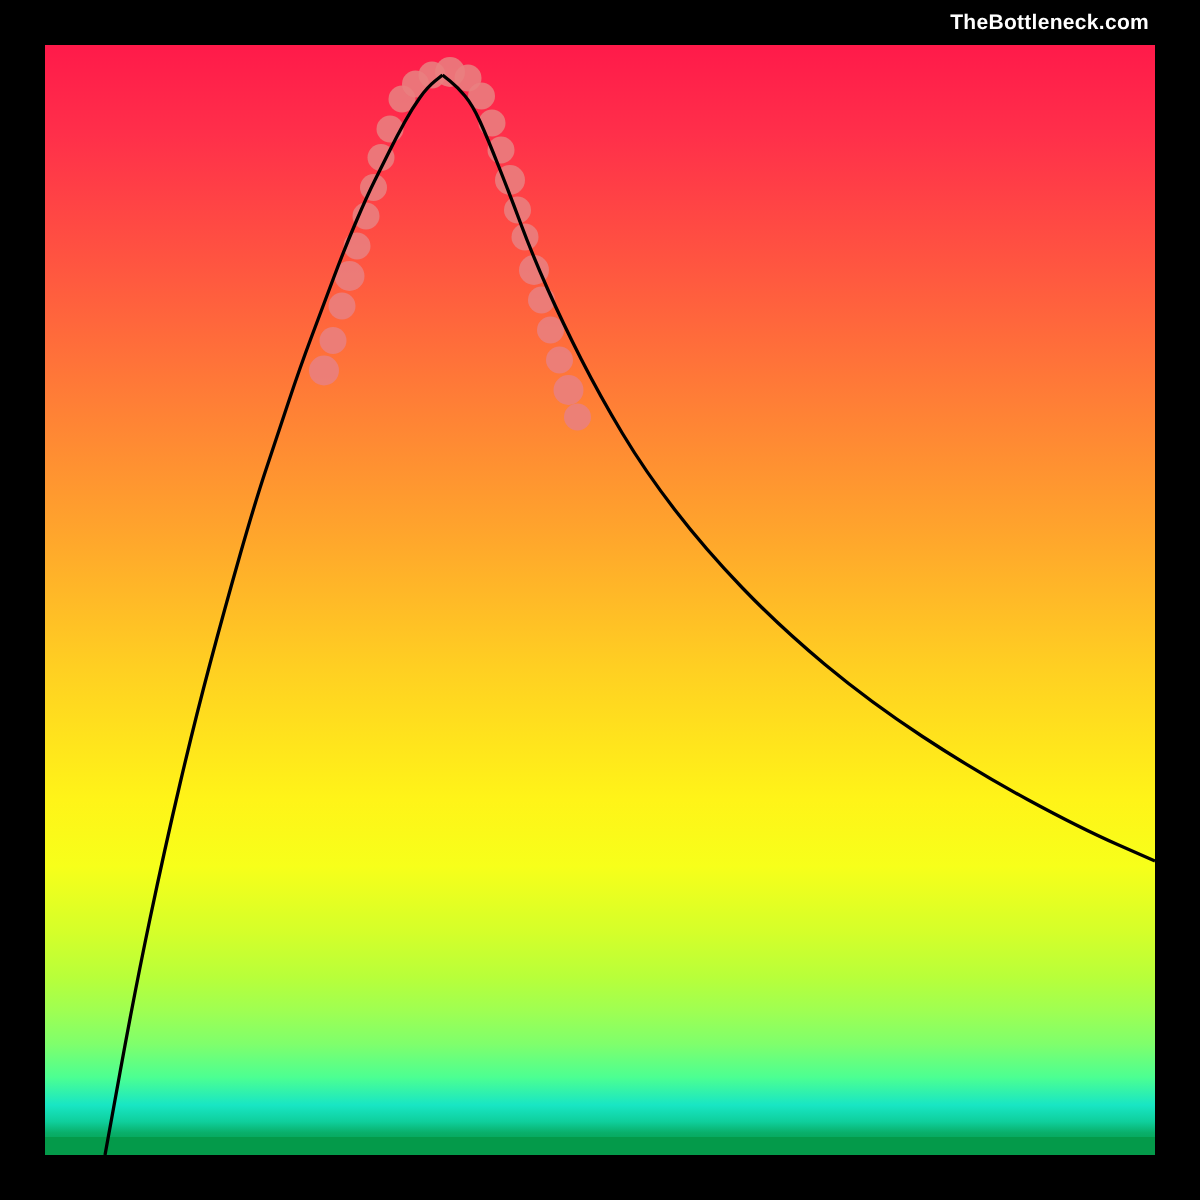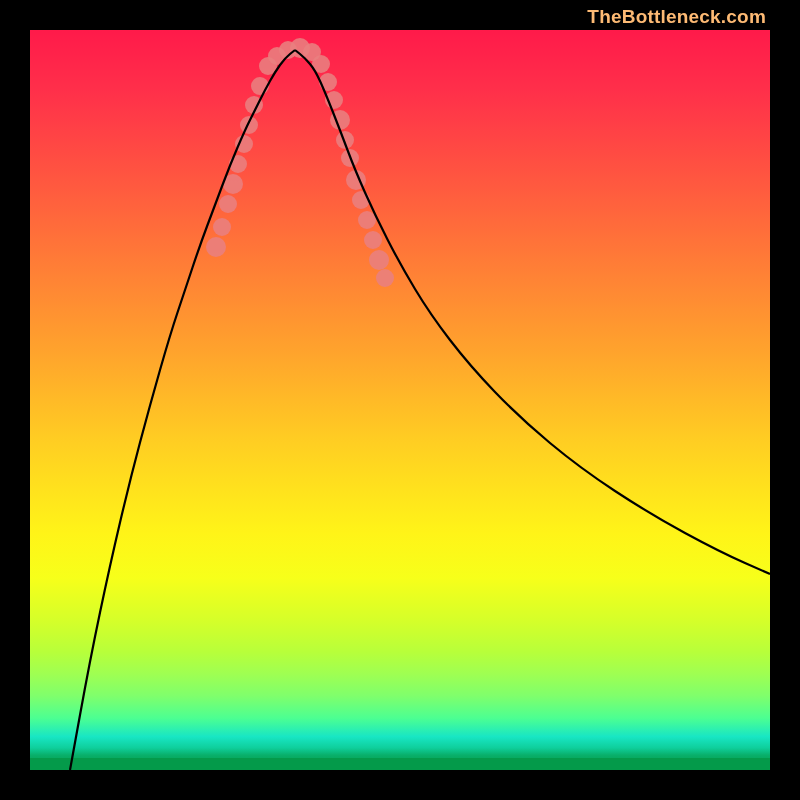--- a/index.html
+++ b/index.html
@@ -46,22 +46,22 @@
     left: 0; right: 0;
     bottom: 0;
     height: 12px;
     background: #049a4a;
   }
   .watermark {
     position: absolute;
     top: 6px;
     right: 34px;
     font-family: Arial, Helvetica, sans-serif;
-    font-size: 19px;
-    color: #fdba74;
+    font-size: 14px;
+    color: #ffffff;
     letter-spacing: 0.2px;
     font-weight: 600;
   }
   svg.curves {
     position: absolute;
     inset: 0;
   }
   .dot {
     fill: #e98080;
     fill-opacity: 0.88;

